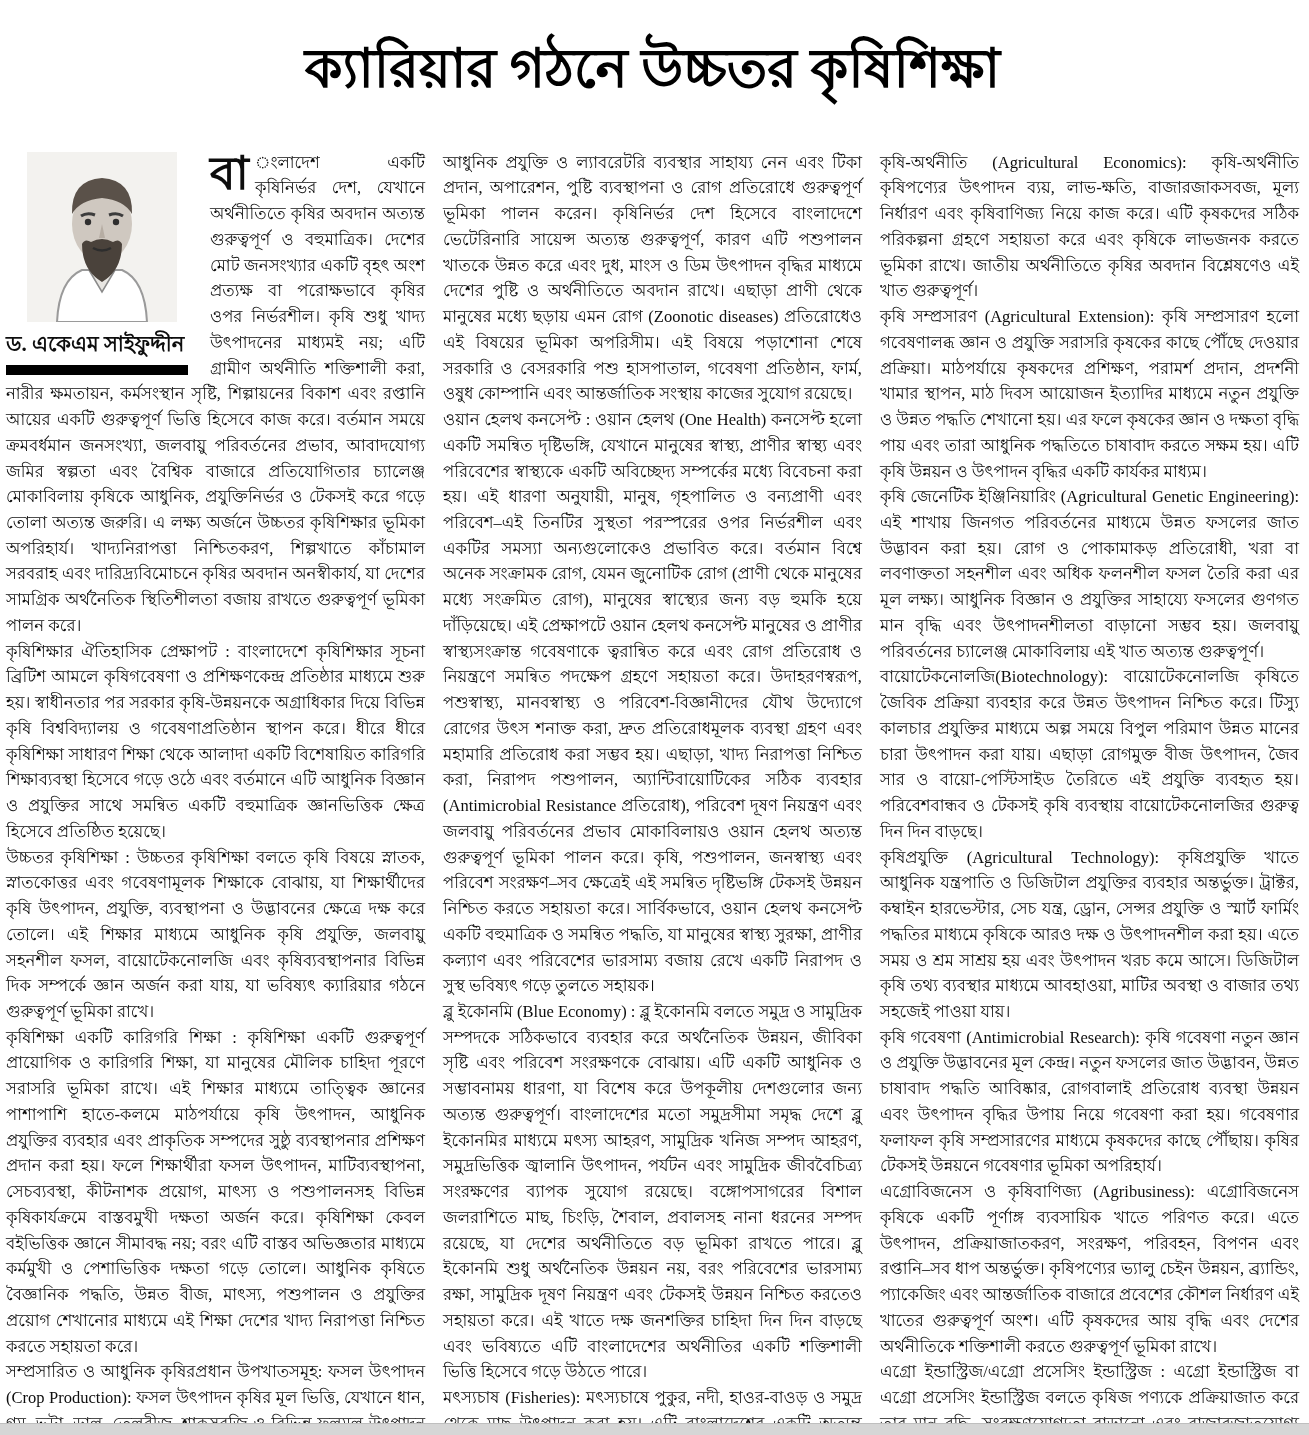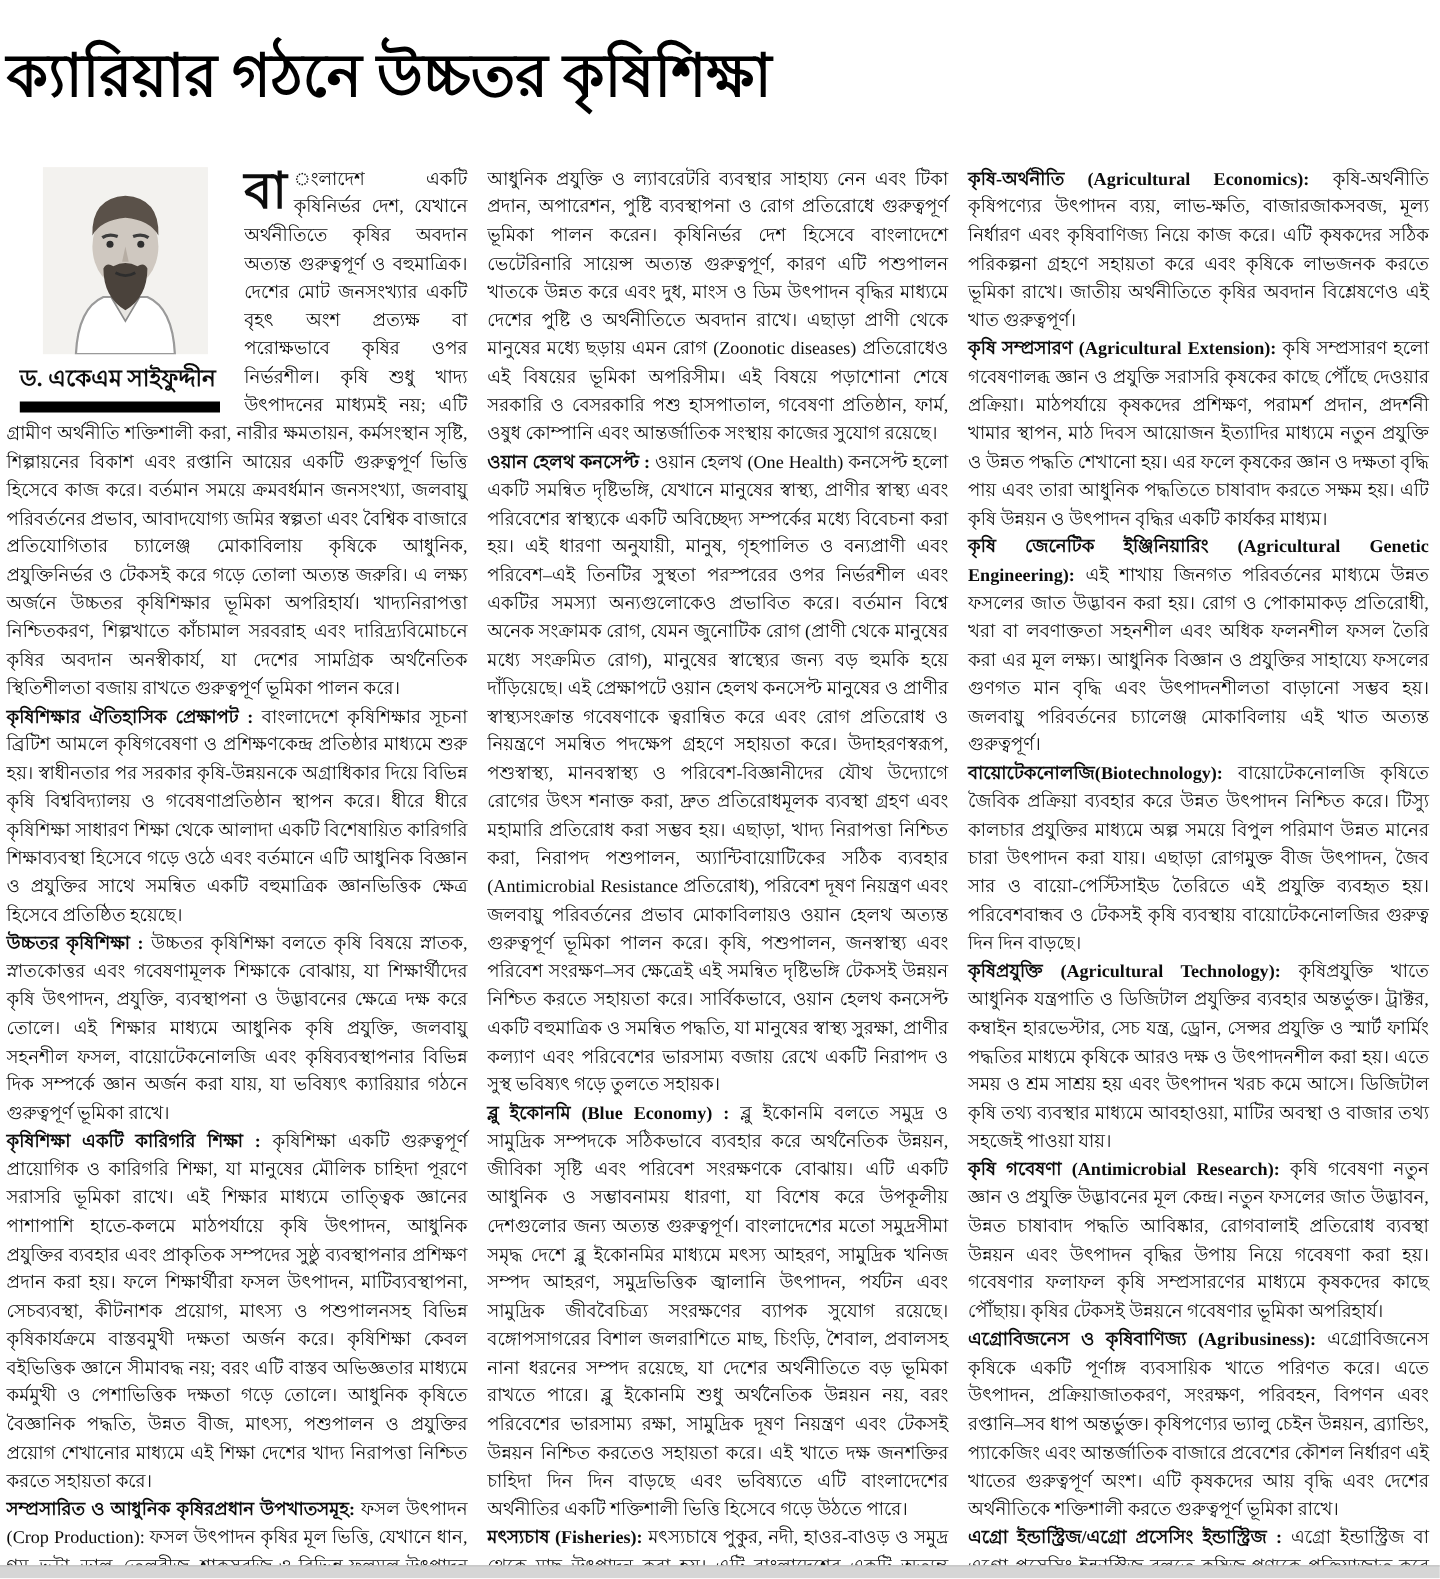--- a/index.html
+++ b/index.html
@@ -3,27 +3,27 @@
 <meta charset="utf-8">
 <style>
   html,body{margin:0;padding:0;background:#ffffff;}
   .page{
     width:1309px;height:1435px;position:relative;overflow:hidden;
     background:#ffffff;color:#0d0d0d;
     font-family:"Liberation Serif","DejaVu Serif",serif;
   }
   .headline{
     font-size:54px;font-weight:700;line-height:1.1;
-    padding:4px 10px 12px 6px;color:#000;
+    padding:4px 10px 12px 6px;color:#000;text-align:center;
   }
   .cols{display:flex;gap:18px;padding:2px 10px 0 6px;align-items:flex-start;}
   .col{flex:1 1 0;min-width:0;text-align:justify;font-size:16.5px;line-height:1.56;}
   .para{margin:0;}
-  .lead{font-weight:700;}
-  .photo-block{float:left;width:192px;margin:2px 12px 2px 12px;}
+  .lead{font-weight:400;}
+  .photo-block{float:left;width:192px;margin:2px 12px 2px 0;}
   .photo{display:block;width:150px;height:170px;margin:0 auto;background:#f4f3f1;}
   .caption{font-weight:700;font-size:21px;margin-top:6px;white-space:nowrap;}
   .rule{height:10px;background:#000;margin-top:5px;width:182px;}
   .dropcap{float:left;font-size:46px;line-height:.85;font-weight:700;padding:4px 6px 0 0;}
   .footer-strip{position:absolute;left:0;bottom:0;width:100%;height:11px;background:#d6d6d6;border-top:1px solid #bfbfbf;}
 </style>
 </head>
 <body>
 
 <div class="page">

